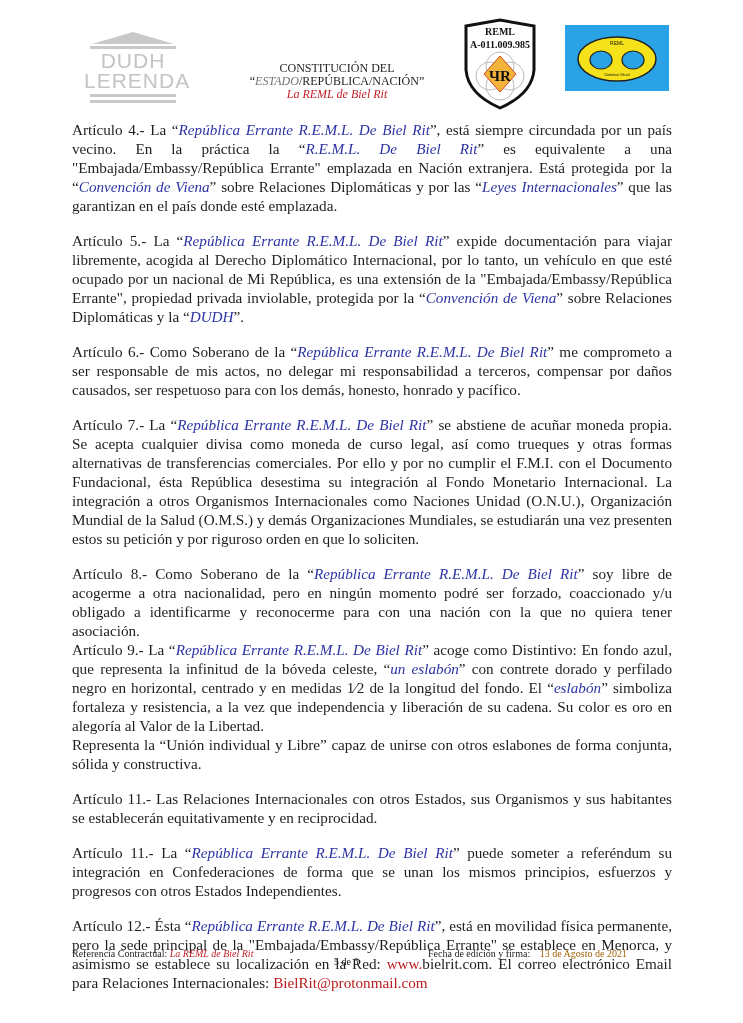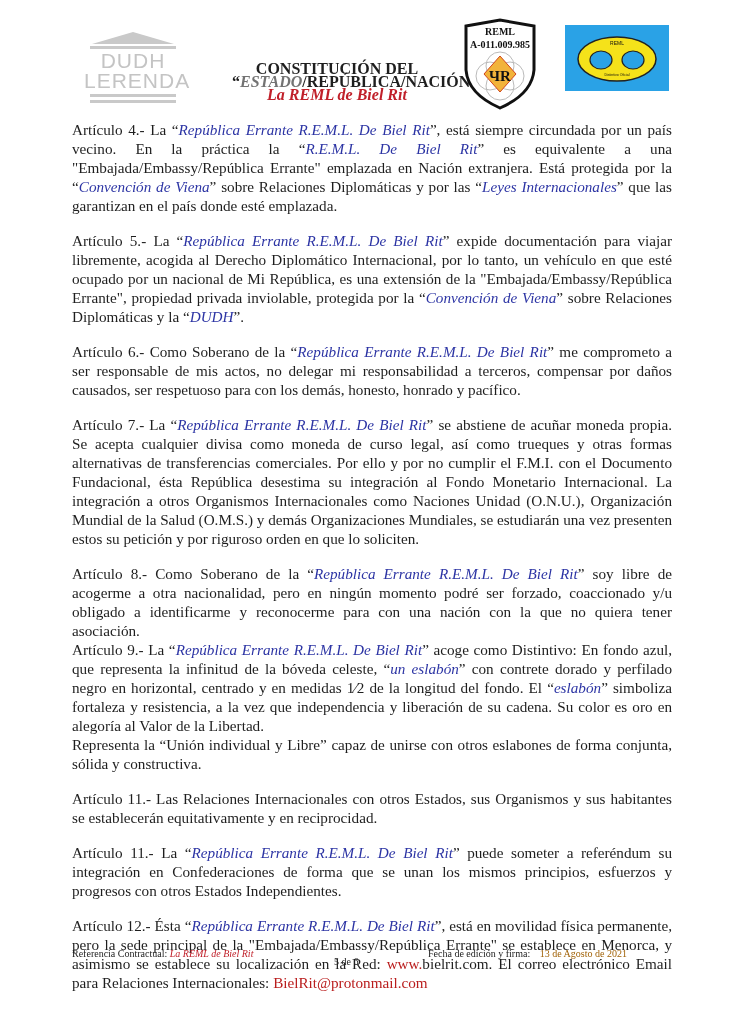--- a/index.html
+++ b/index.html
@@ -8,21 +8,21 @@
   .page { position: absolute; left: 0; top: 0; width: 743px; height: 1023px; background: #fff; }
 
   
   .logo-left { position: absolute; left: 84px; top: 30px; width: 98px; height: 80px; }
   .logo-left .roof { position: absolute; left: 8px; top: 2px; width: 0; height: 0;
       border-left: 41px solid transparent; border-right: 41px solid transparent;
       border-bottom: 12px solid #c9c9c9; }
   .logo-left .bar { position: absolute; left: 6px; height: 3px; background: #c9c9c9; }
   .logo-left .txt { position: absolute; left: 0; width: 98px; text-align: center;
       font-family: "Liberation Sans", sans-serif; font-size: 21px; color: #c4c4c4; letter-spacing: 1px; line-height: 20px; }
-  .head-center { position: absolute; left: 232px; top: 62px; width: 210px; text-align: center; font-size: 16px; line-height: 13px; font-weight: bold; }
+  .head-center { position: absolute; left: 232px; top: 62px; width: 210px; text-align: center; font-size: 12px; line-height: 13px; }
   .head-center .blue { color: #737373; font-style: italic; }
   .head-center .red { color: #c0202a; font-style: italic; }
   .shield { position: absolute; left: 460px; top: 18px; width: 80px; height: 92px; }
   .flag { position: absolute; left: 565px; top: 25px; width: 104px; height: 66px; background: #2aa2e6; }
 
   
   .content { position: absolute; left: 72px; top: 120px; width: 600px; font-size: 15.2px; line-height: 19px; text-align: justify; }
   .content p { margin: 0 0 16px 0; }
   .content p.tight { margin-bottom: 0; }
   .hl { color: #2c34a4; font-style: italic; }

